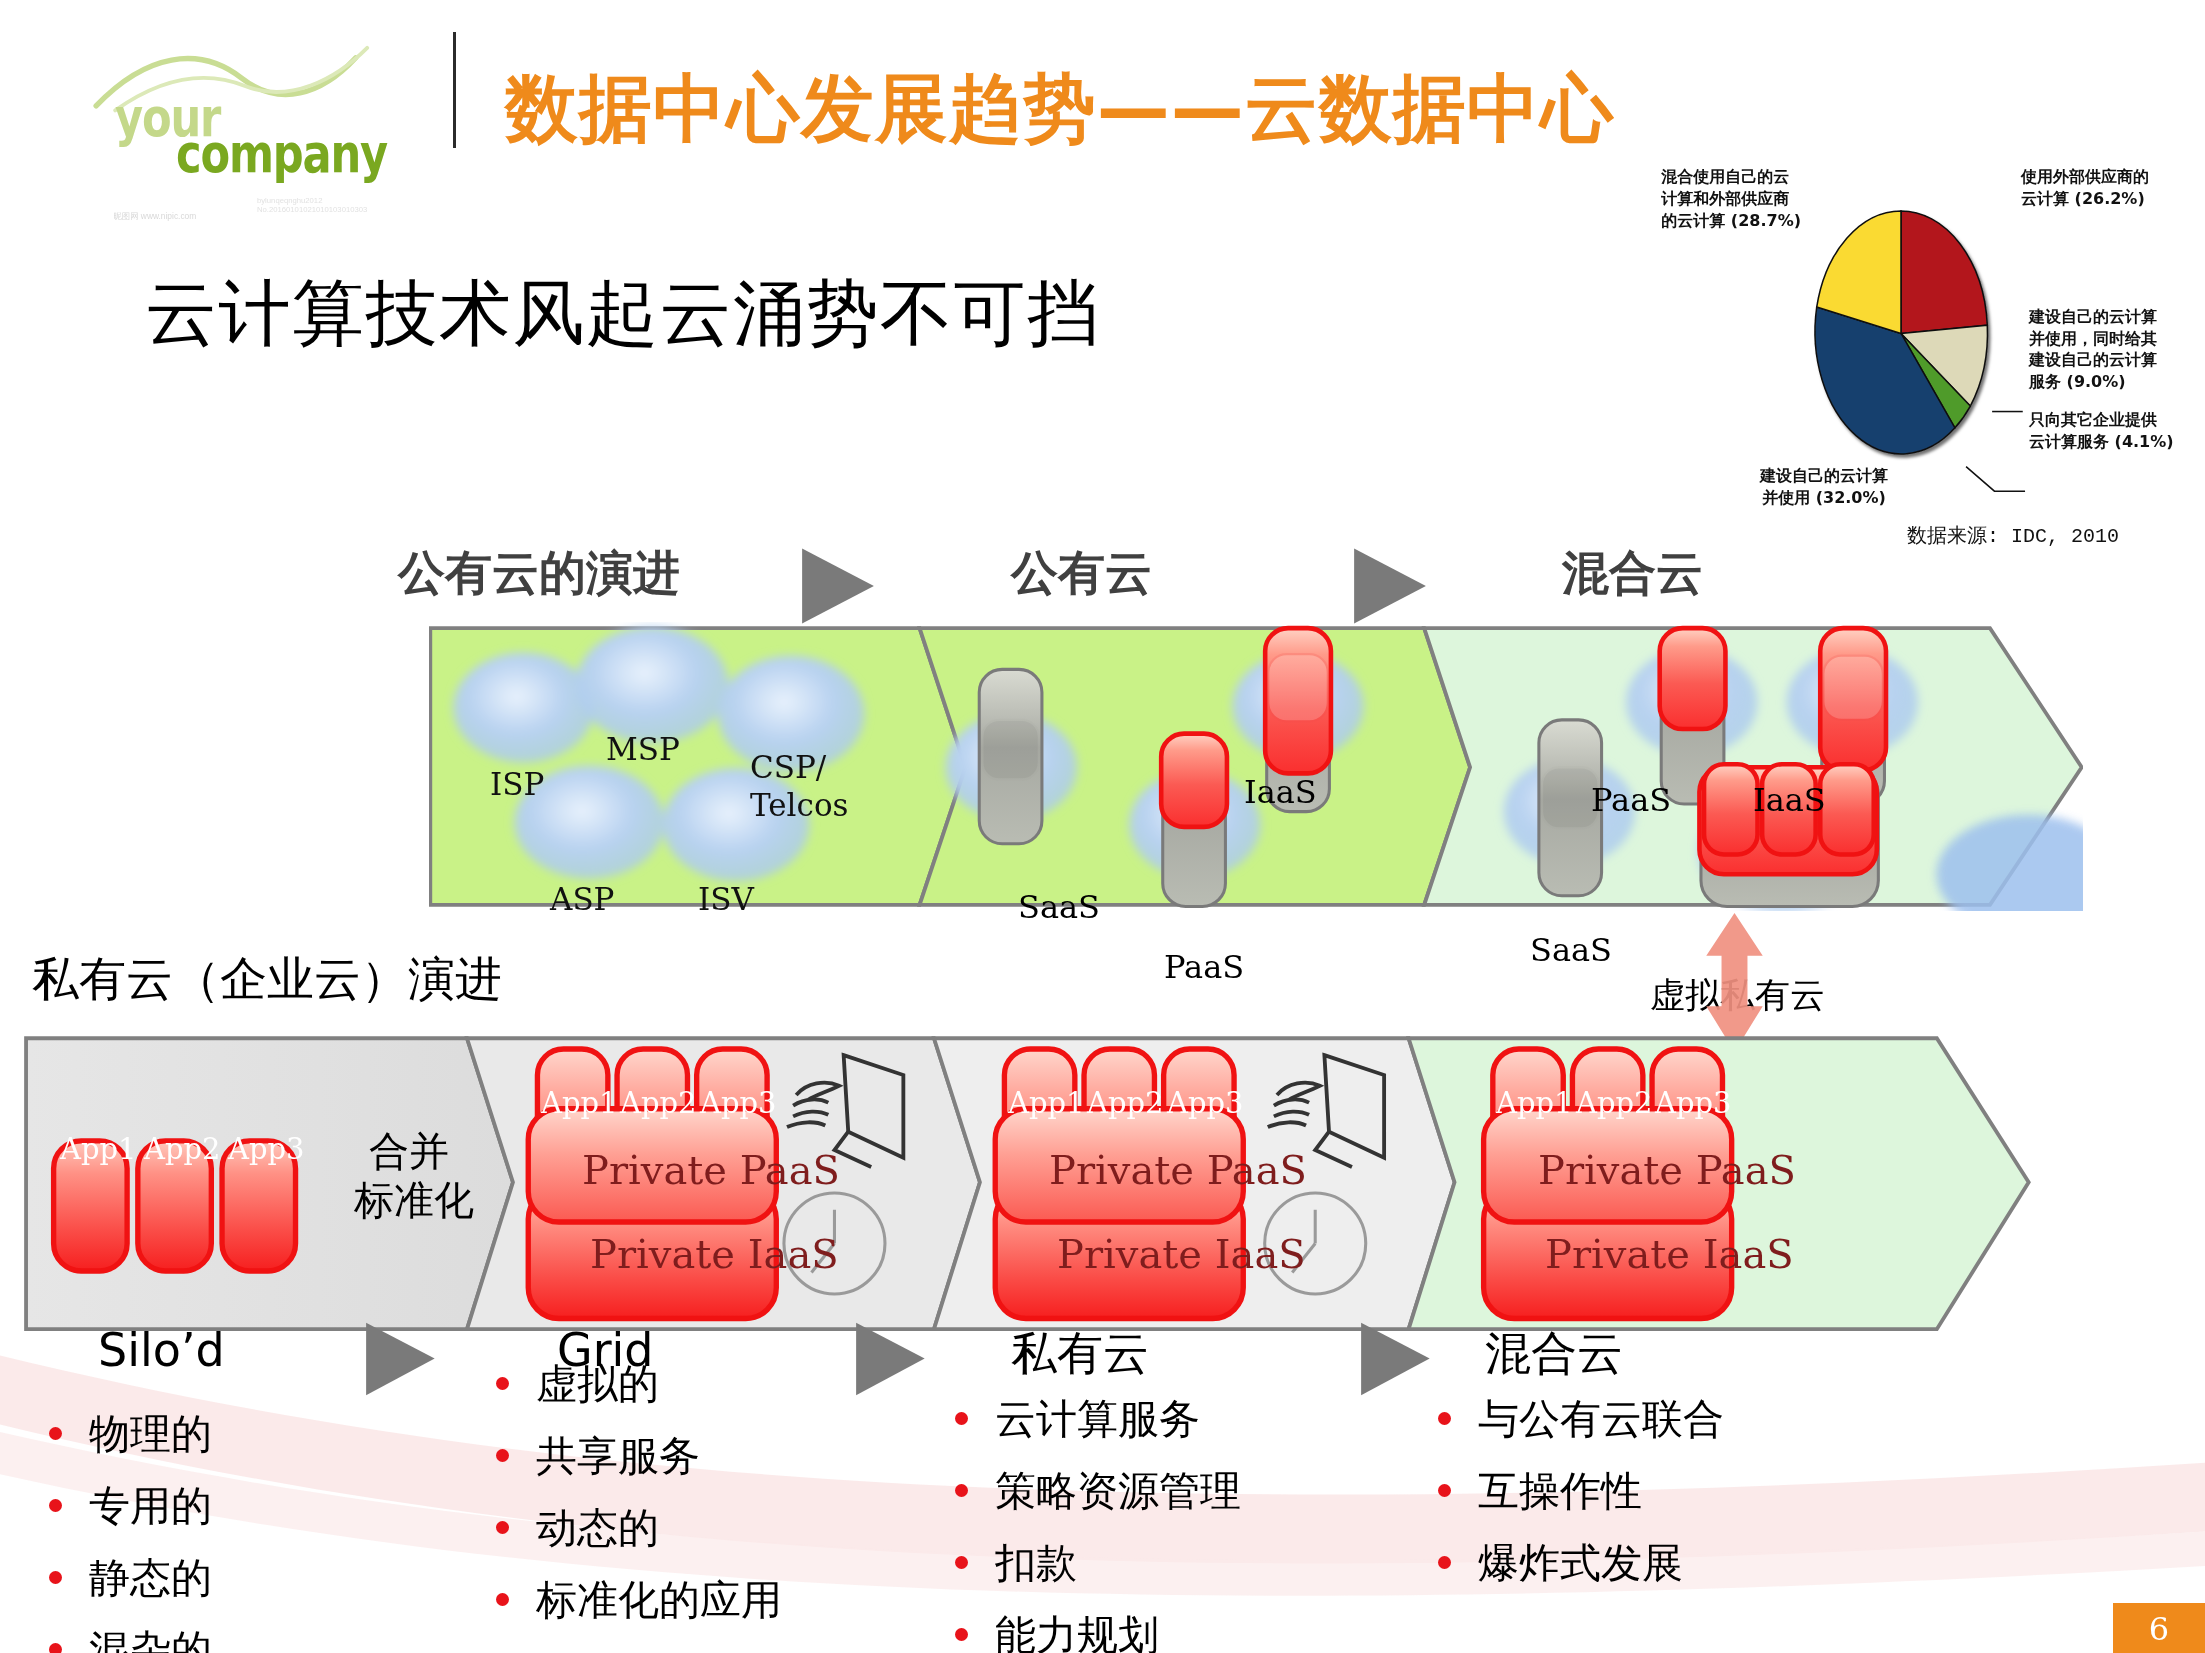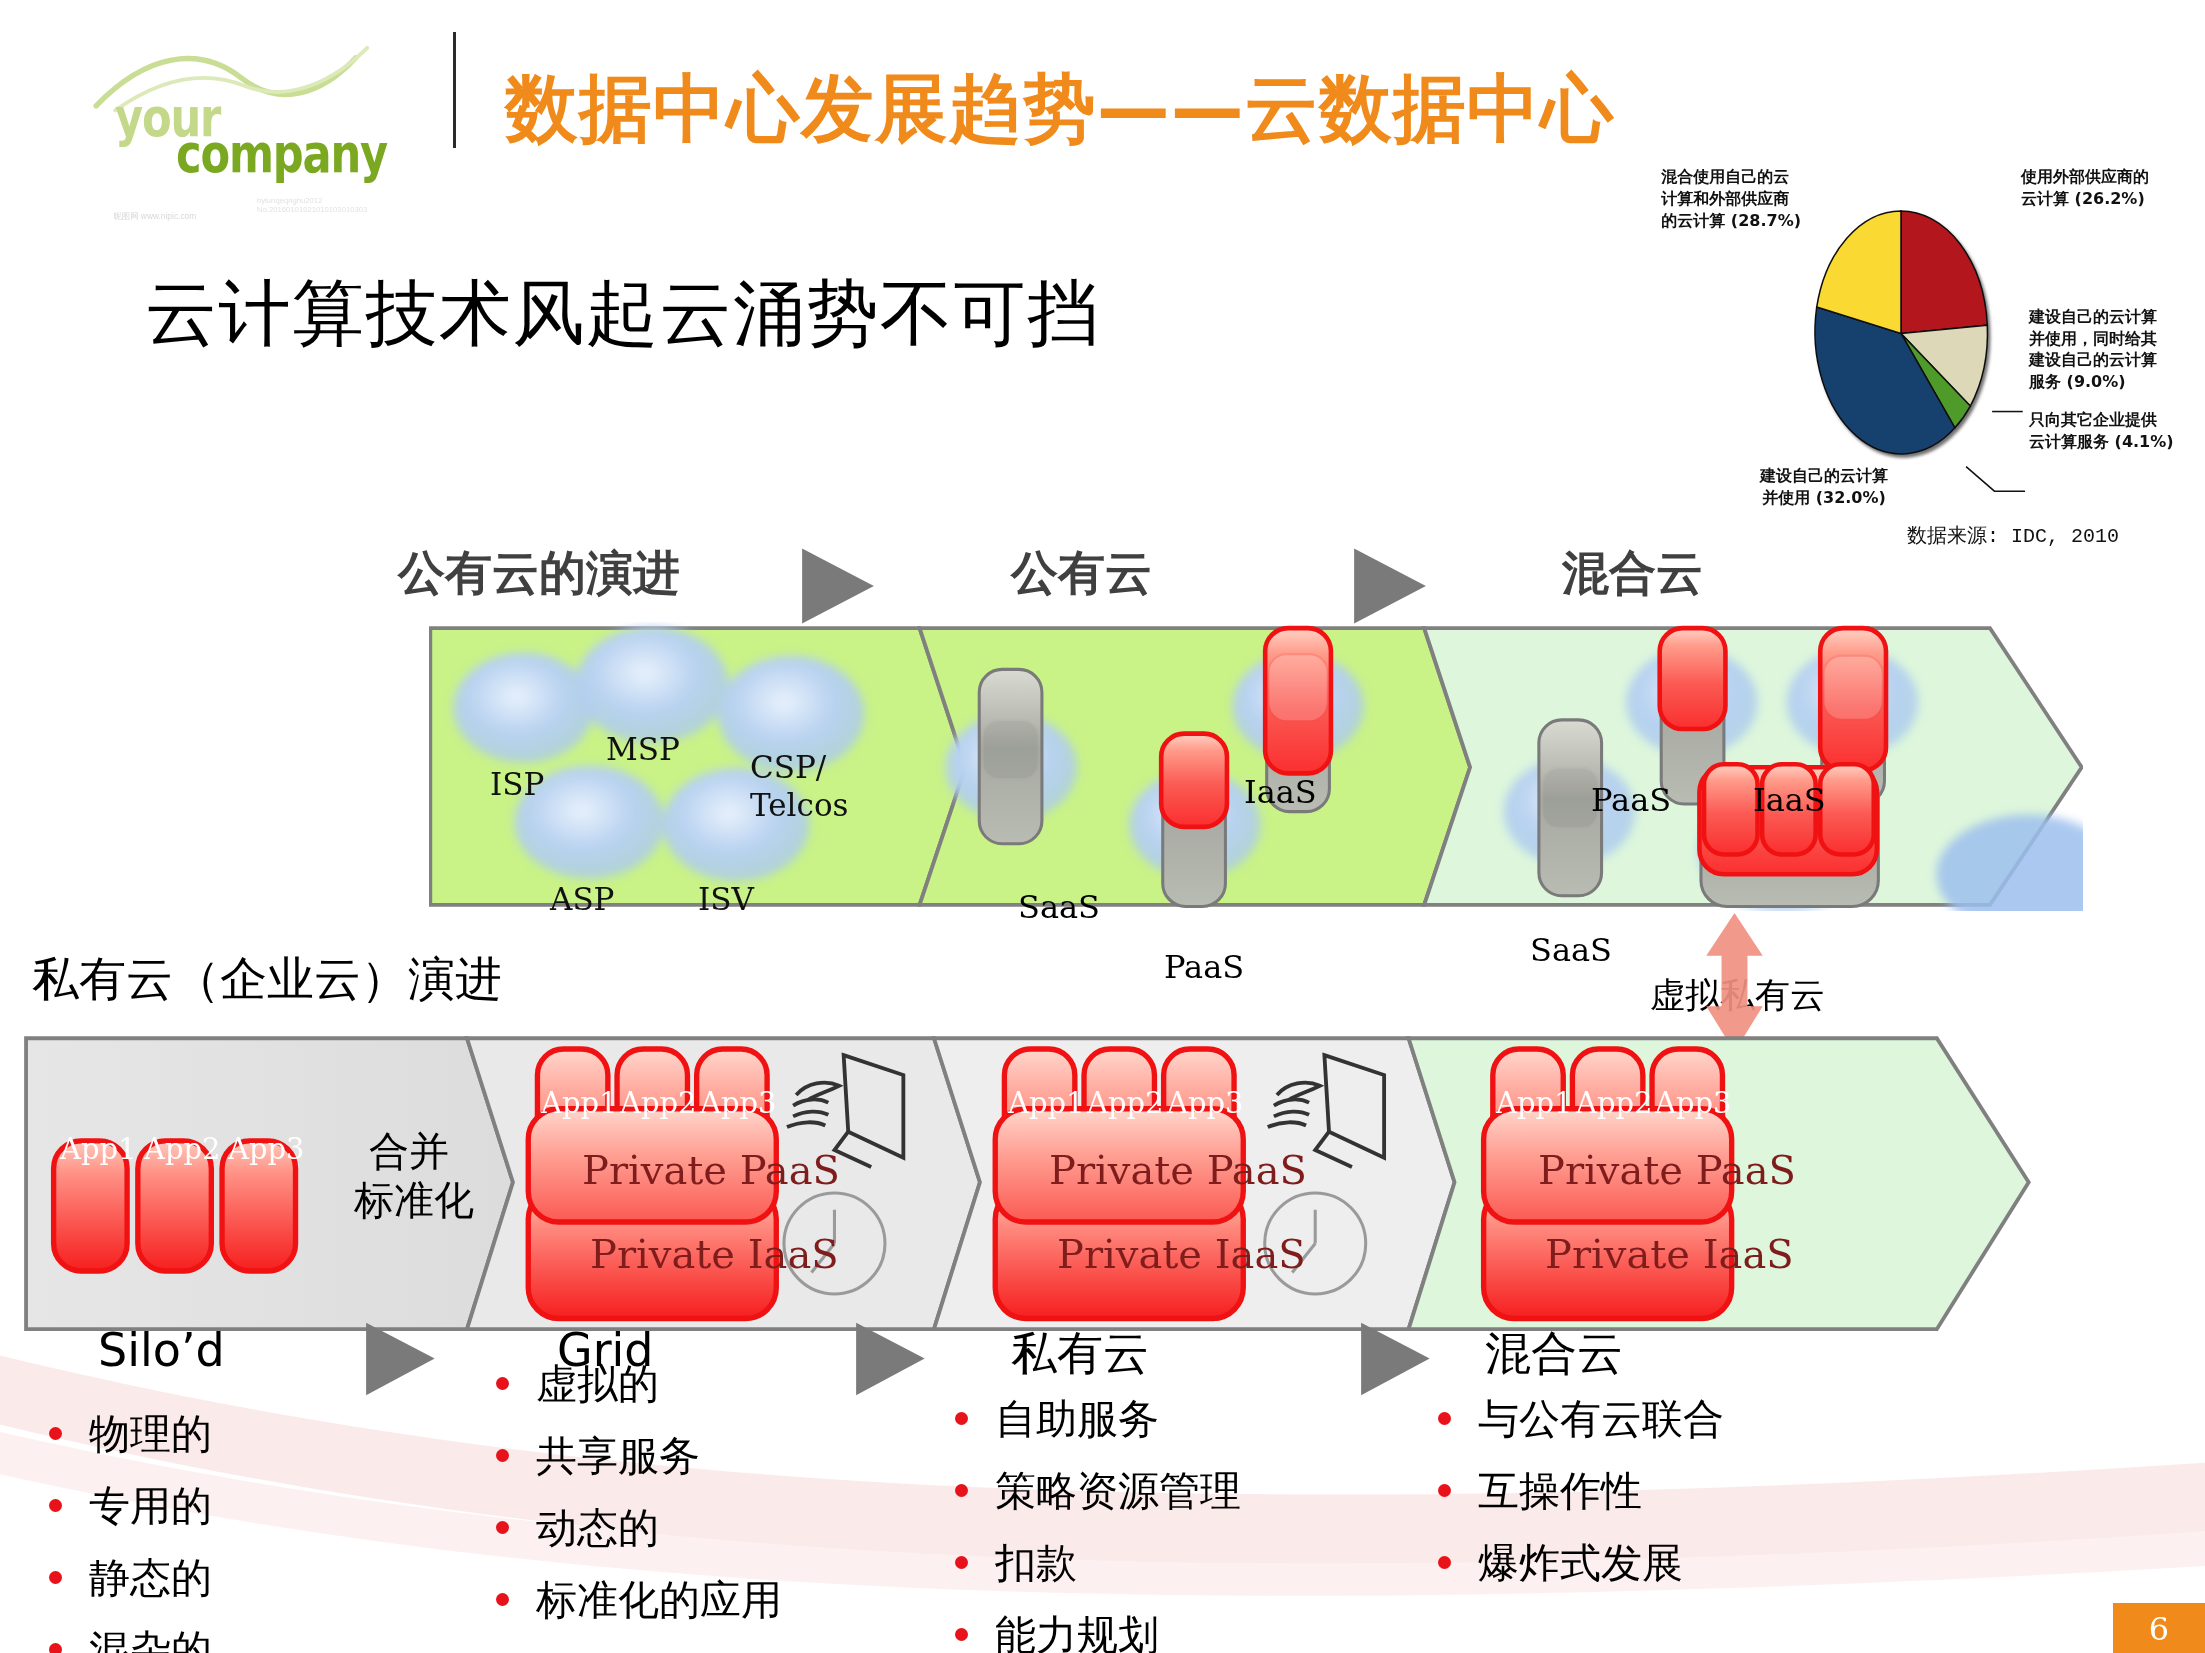--- a/index.html
+++ b/index.html
@@ -494,21 +494,21 @@
     <ul>
       <li>虚拟的</li>
       <li>共享服务</li>
       <li>动态的</li>
       <li>标准化的应用</li>
     </ul>
   </div>
 
   <div class="bullets" style="left:995px;top:1392px;">
     <ul>
-      <li>自助服务</li>
+      <li>云计算服务</li>
       <li>策略资源管理</li>
       <li>扣款</li>
       <li>能力规划</li>
     </ul>
   </div>
 
   <div class="bullets" style="left:1478px;top:1392px;">
     <ul>
       <li>与公有云联合</li>
       <li>互操作性</li>

